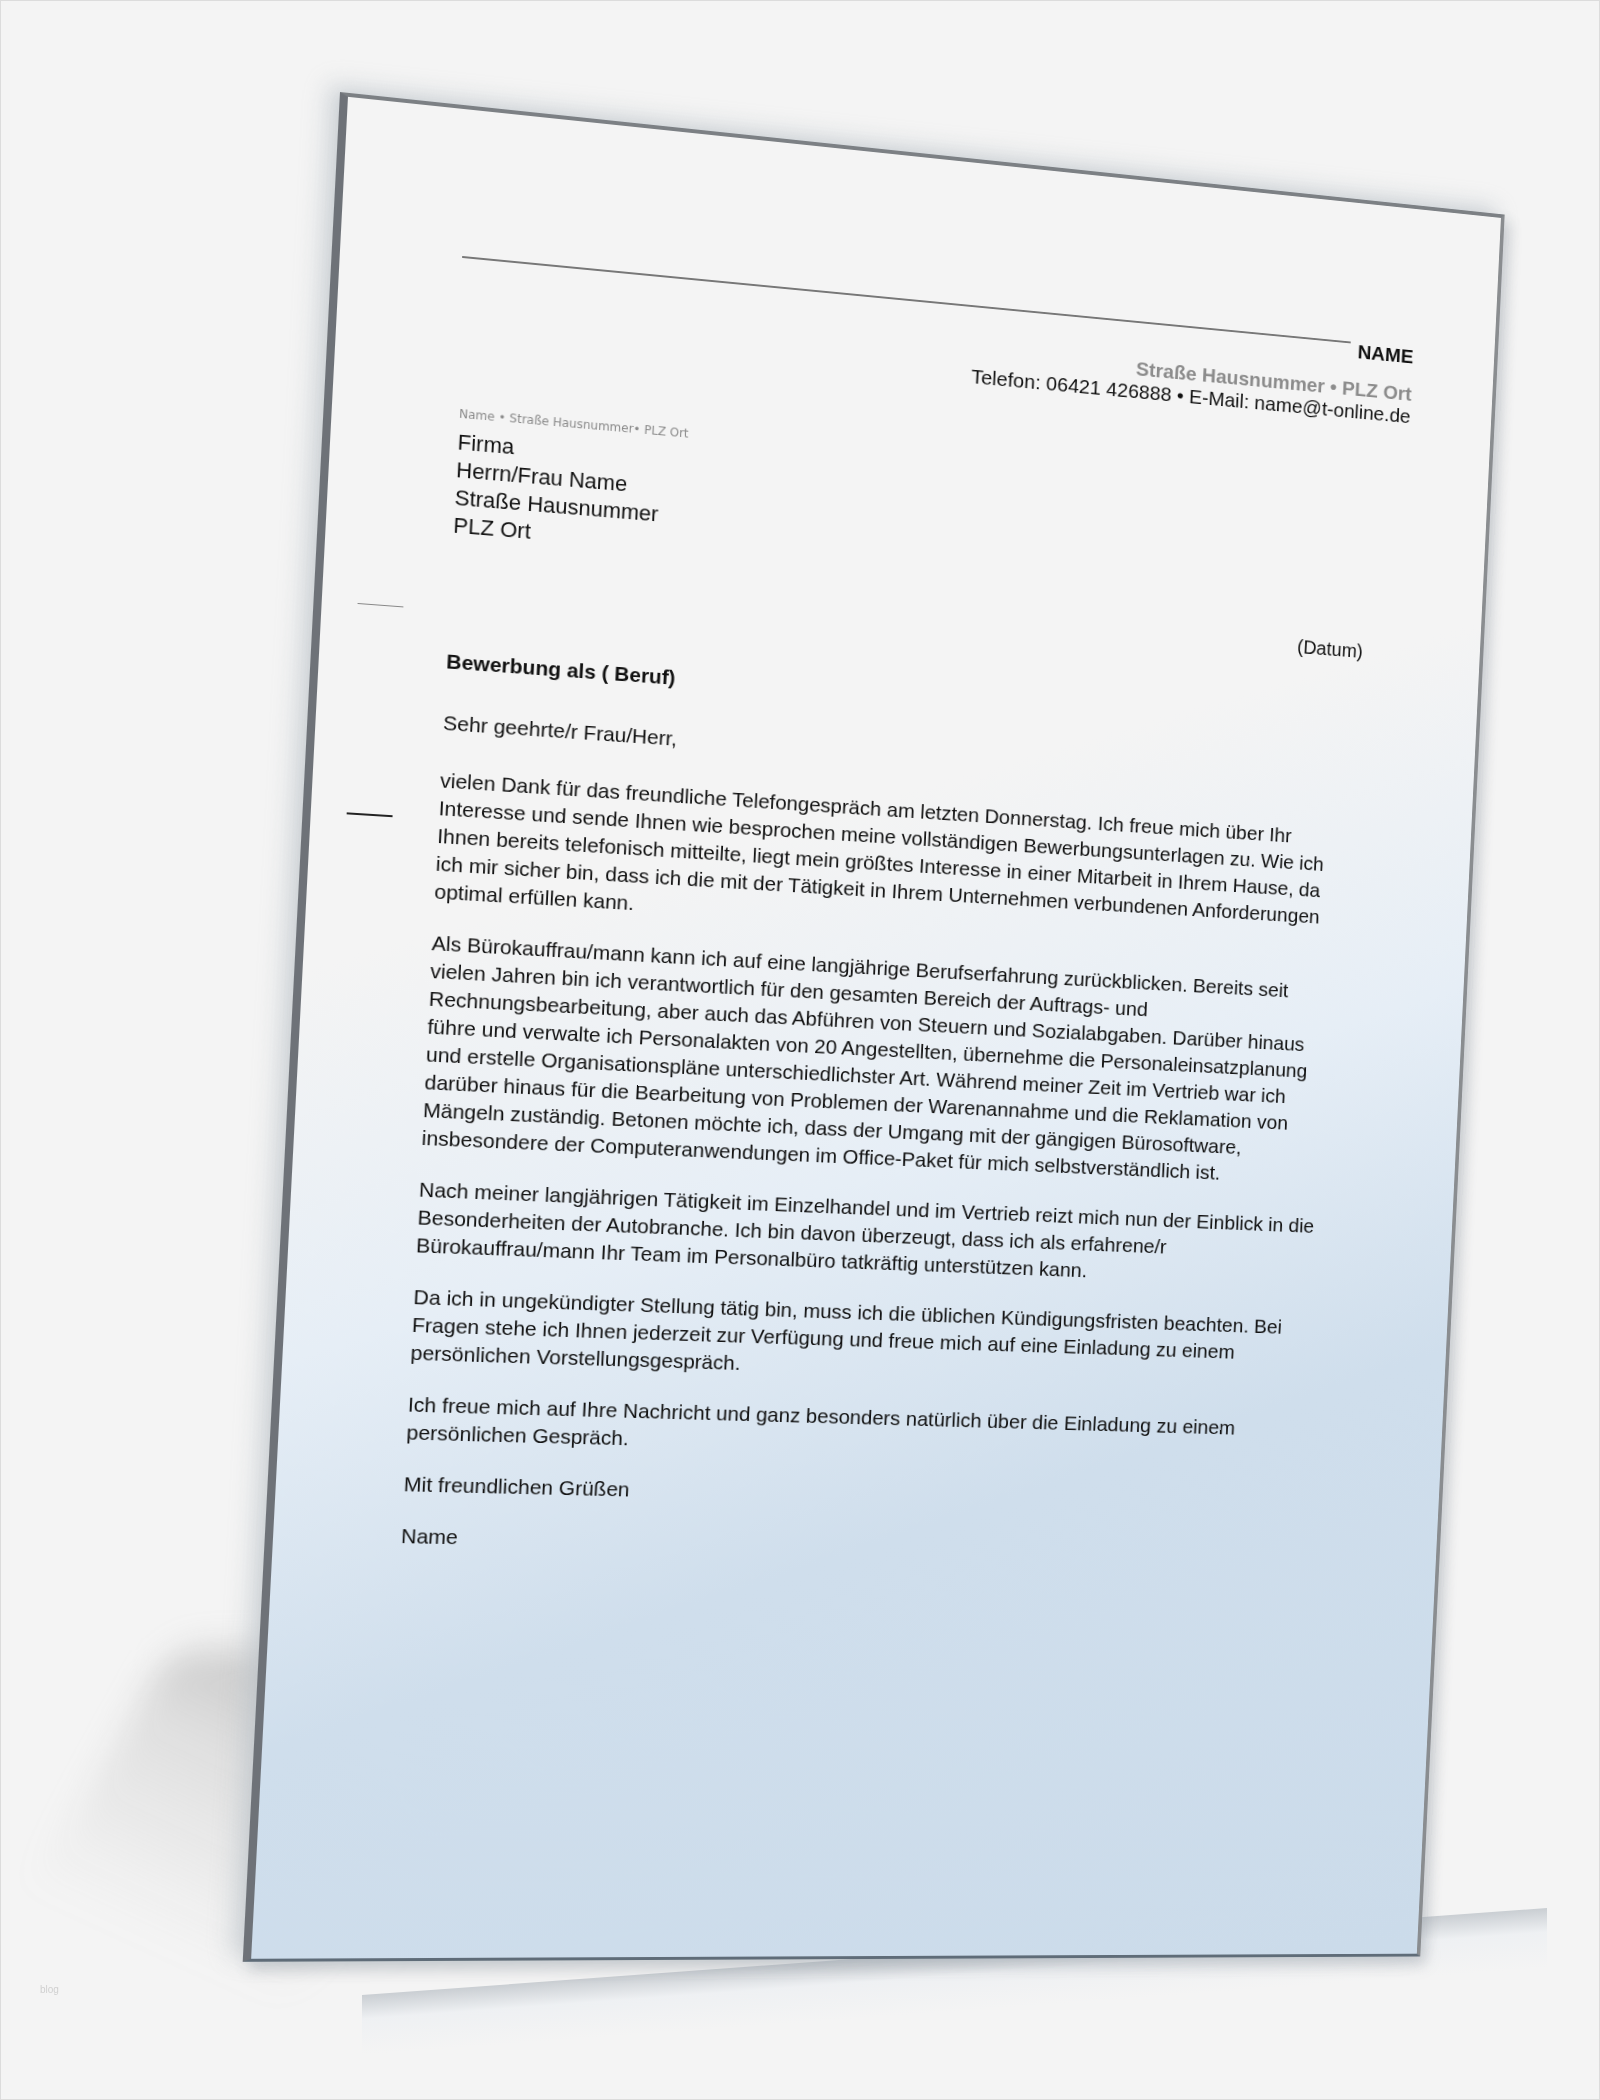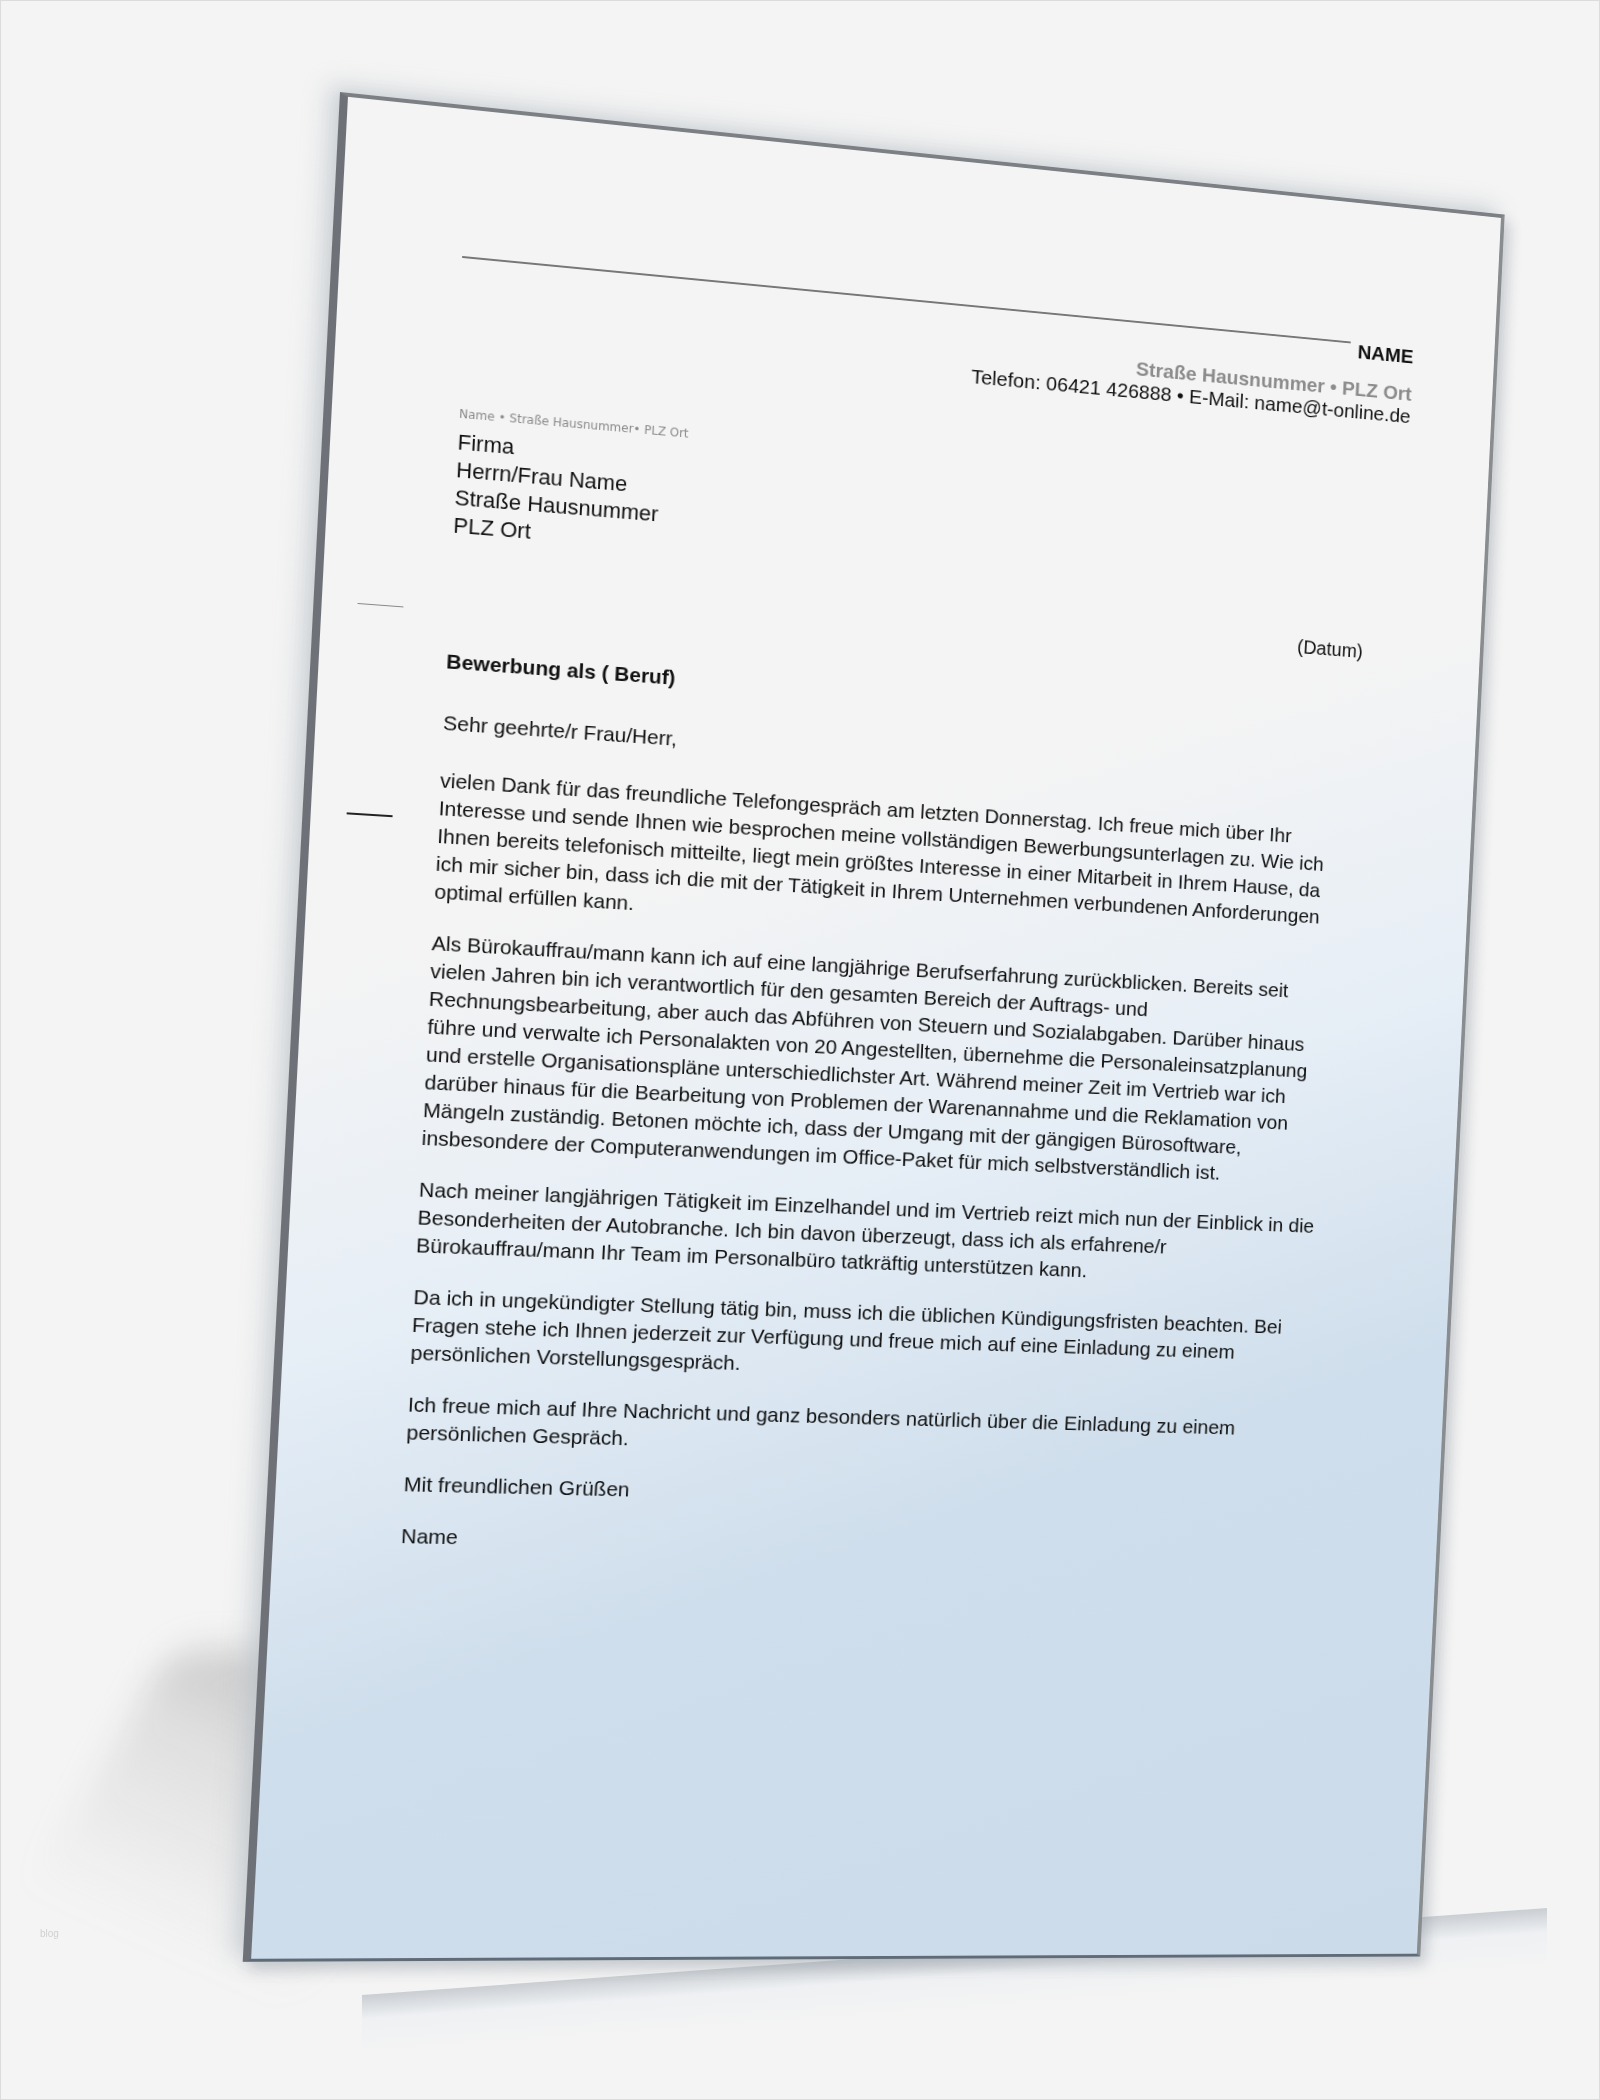--- a/index.html
+++ b/index.html
@@ -151,21 +151,21 @@
     }
     .body p {
       margin: 0 0 24px 0;
     }
     .body .greeting { margin-bottom: 30px; }
     .closing { margin-top: 10px; }
     .signature { margin-top: 100px; }
     .watermark {
       position: absolute;
       left: 40px;
-      top: 1928px;
+      top: 1984px;
       font-size: 10px;
       color: #d0d0d0;
     }
   </style>
 </head>
 <body>
 
 <div class="frame-border"></div>
 <div class="shadow-cast"></div>
 <div class="reflection"></div>

